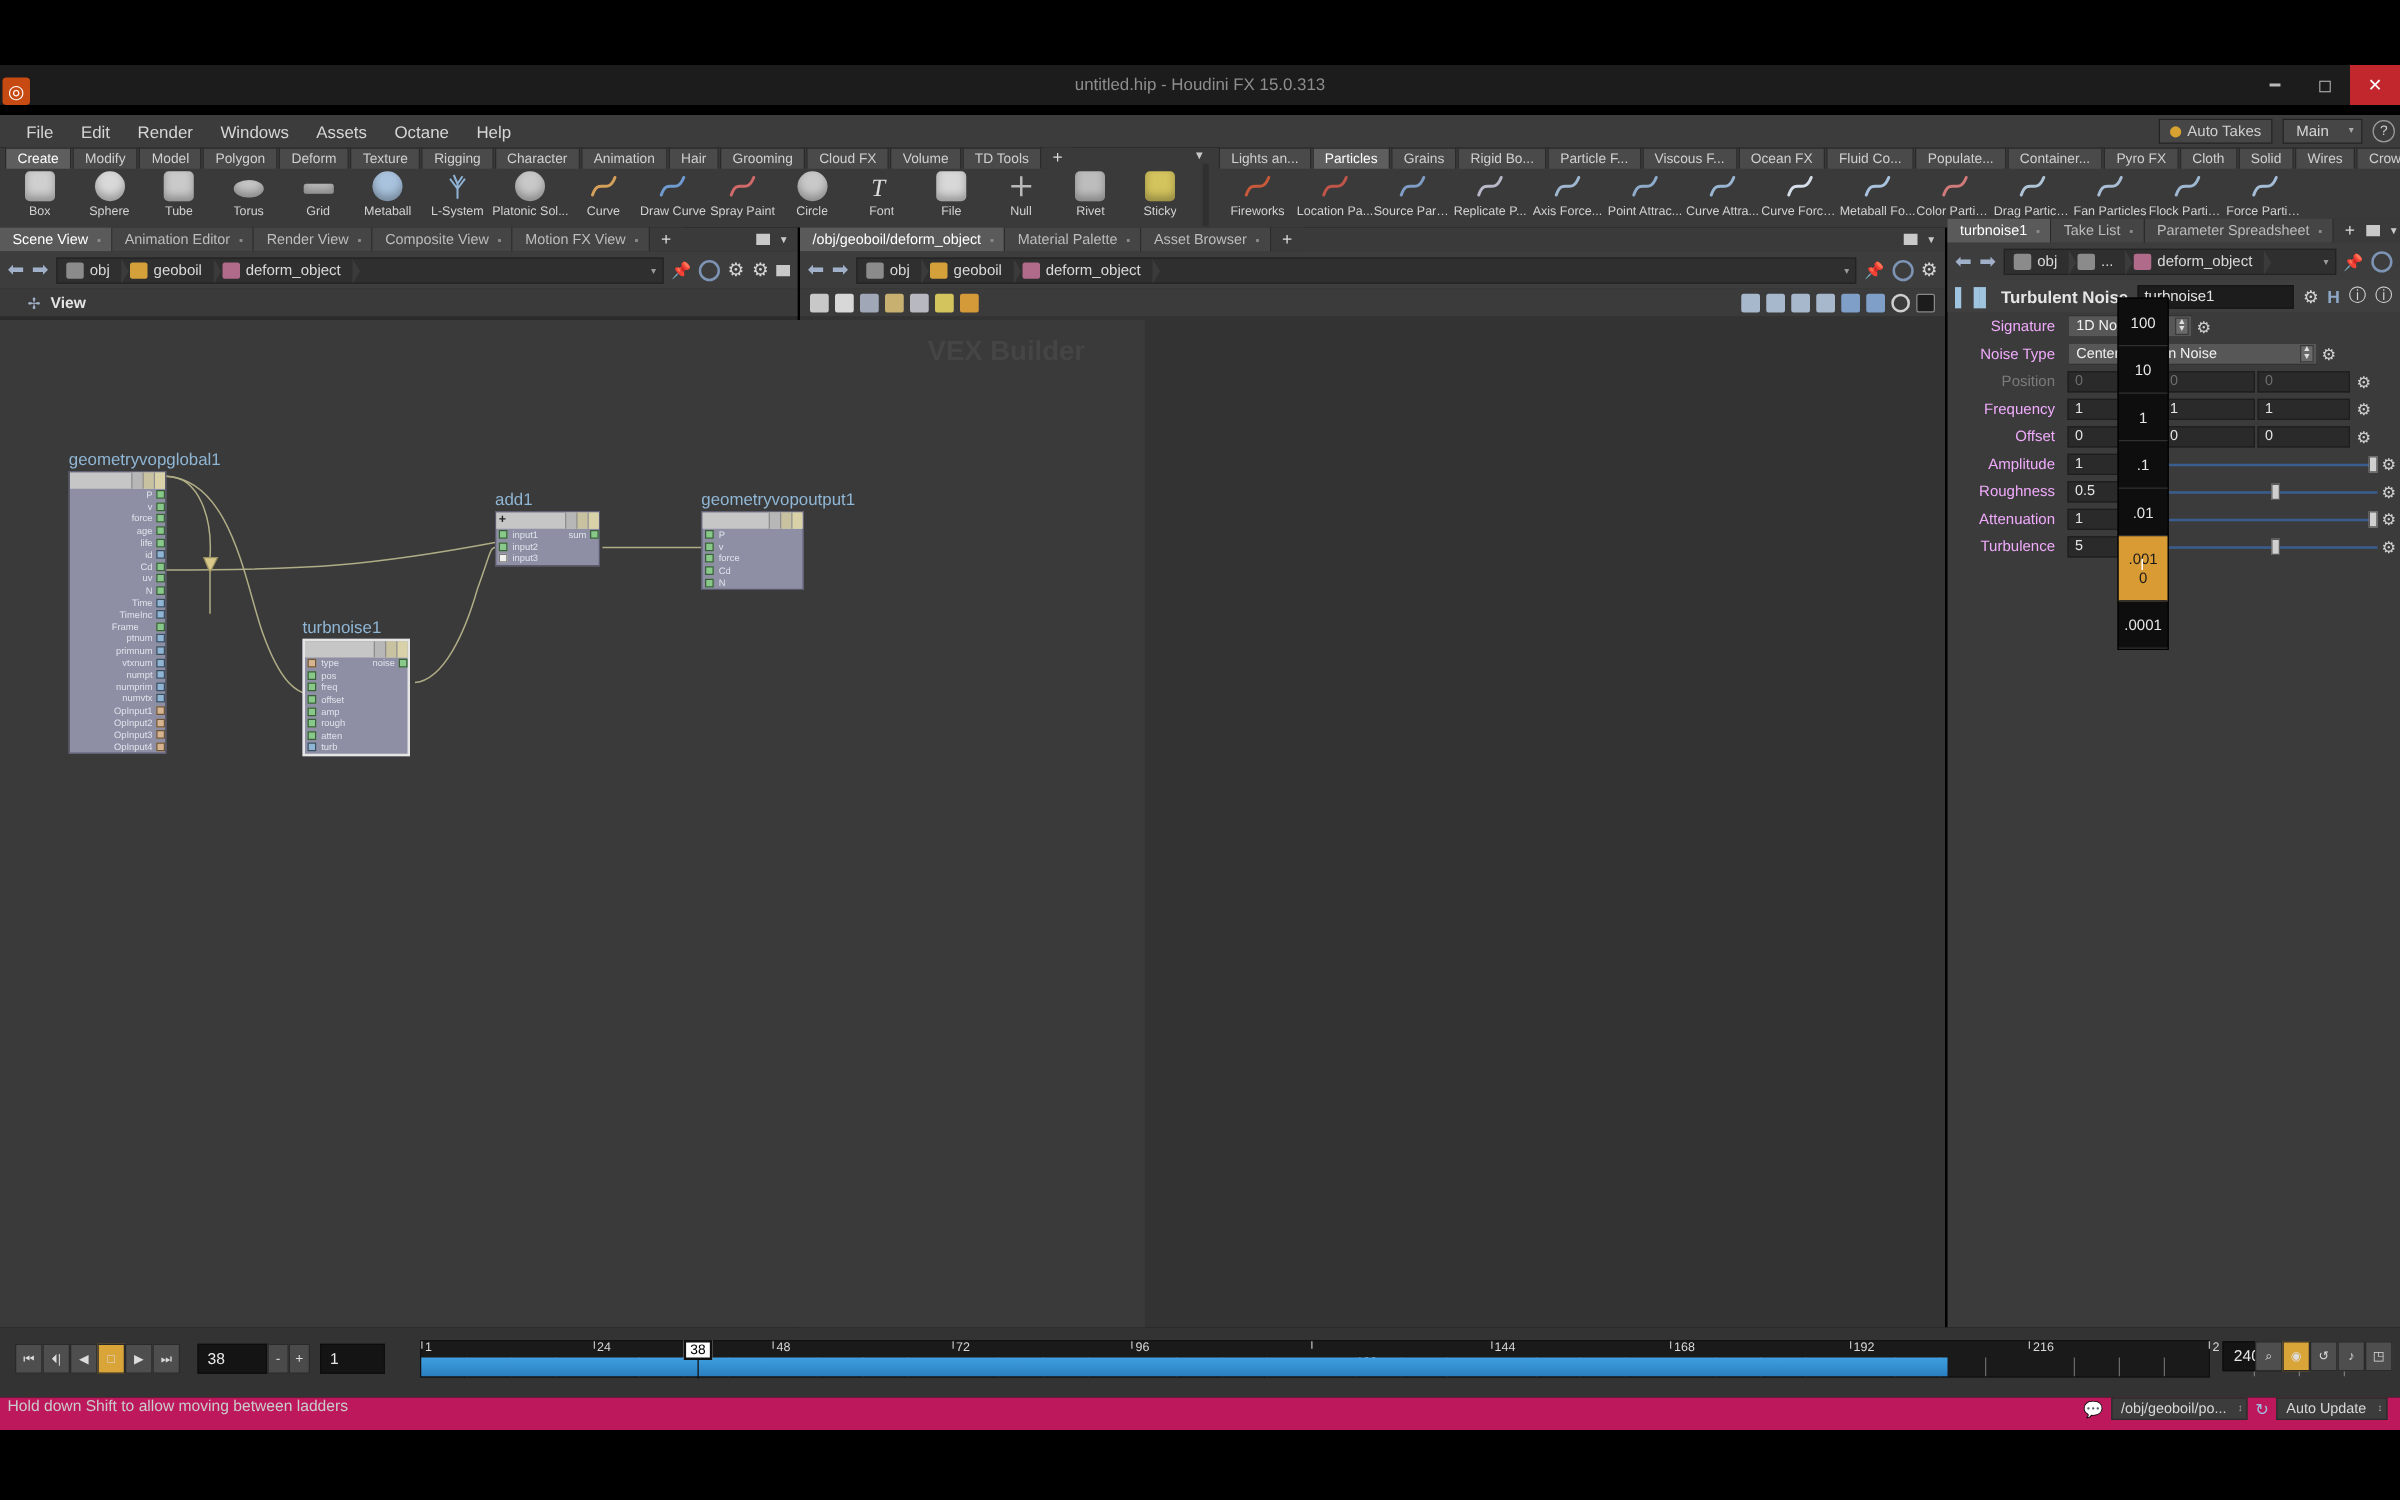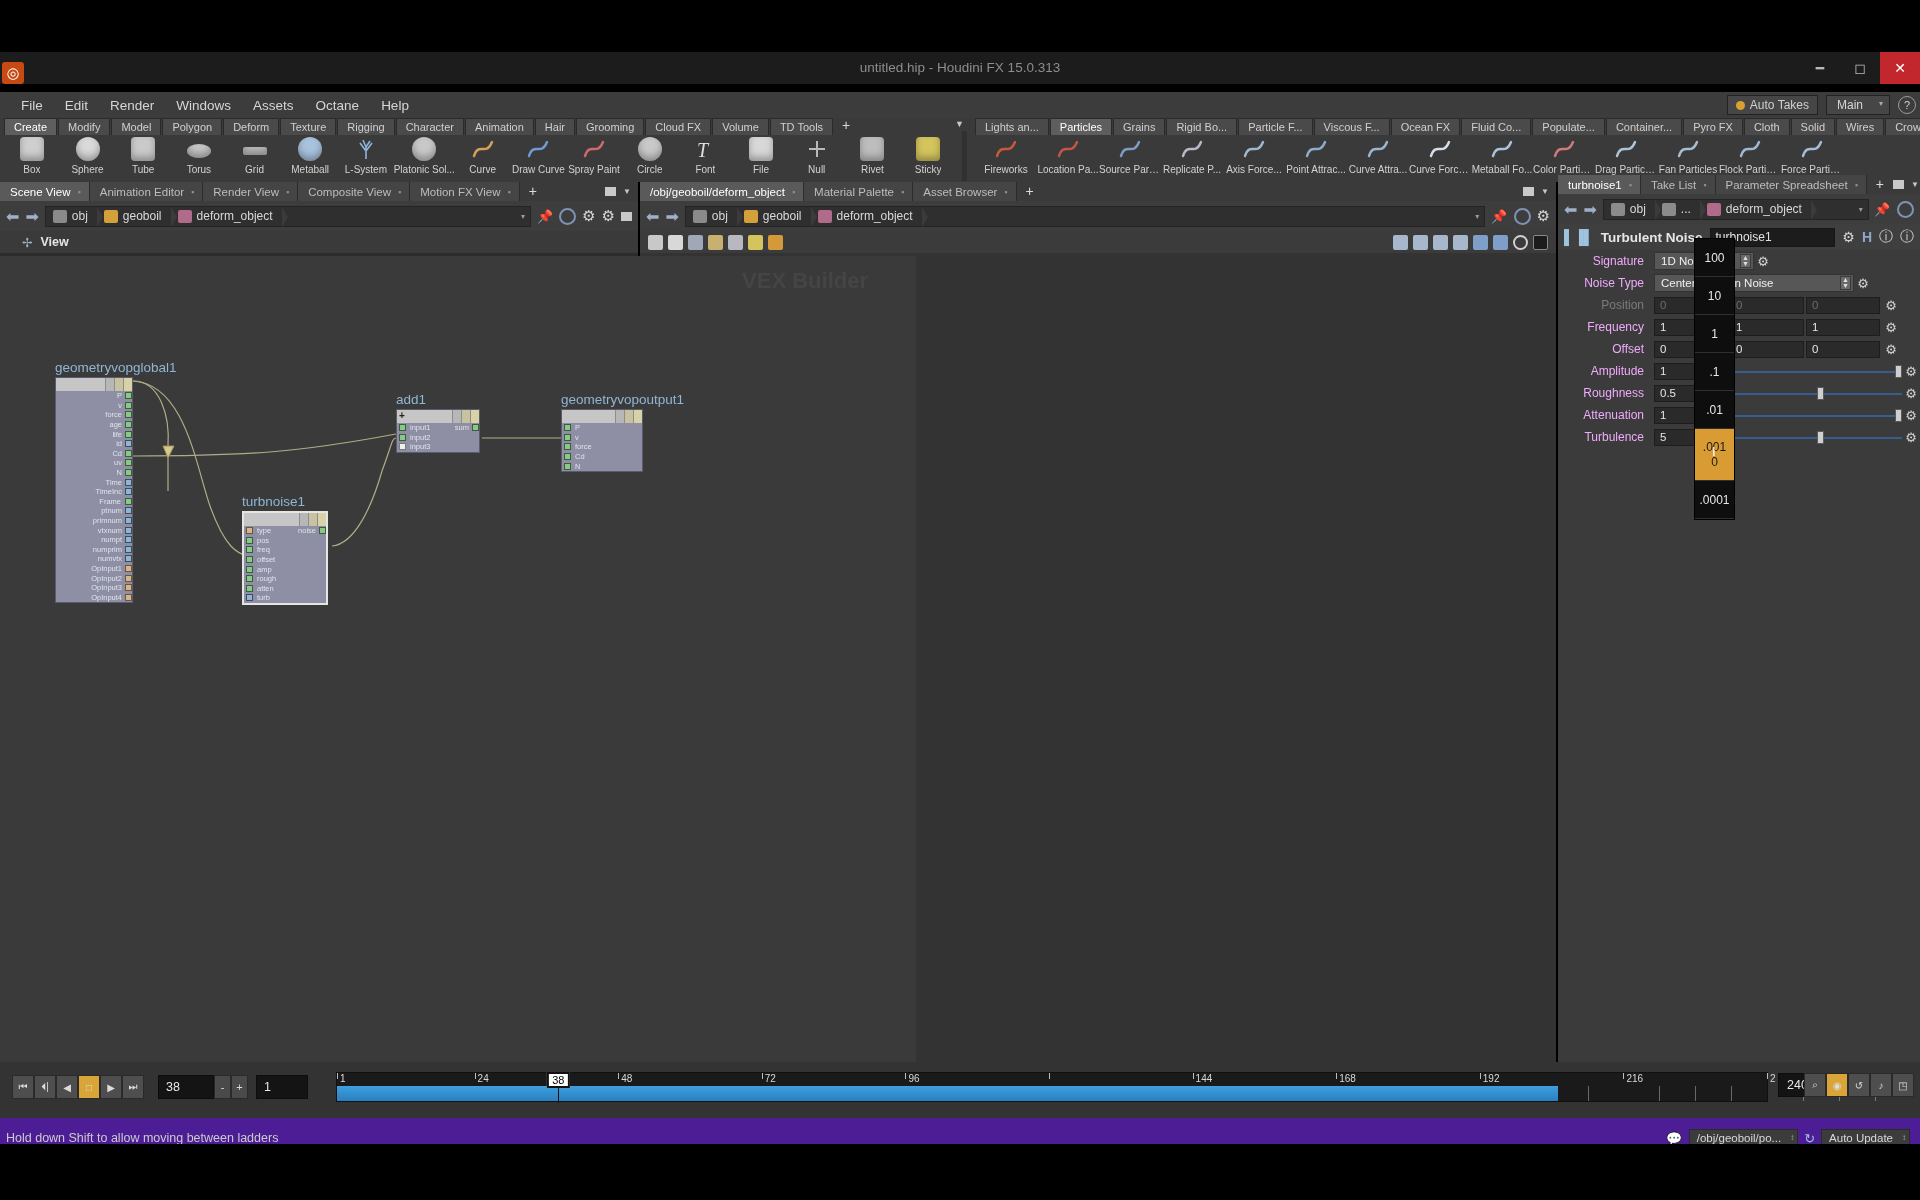--- a/index.html
+++ b/index.html
@@ -202,21 +202,21 @@
   .tlplay { position:absolute; top:13px; width:1px; height:17px; background:#111; }
   .tlbox { position:absolute; top:-1px; background:#fff; border:2px solid #101010;
     color:#000; font-size:11px; padding:0 3px; transform:translateX(-50%); }
   .tl-end { position:absolute; left:1778px; top:1073px; width:62px; height:24px;
     background:#141414; border:1px solid #0d0d0d; color:#e8e8e8; font-size:12.5px;
     line-height:22px; padding-left:8px; }
   .tl-rbtns { position:absolute; right:6px; top:1073px; display:flex; gap:0; }
 
   
   .status { position:absolute; left:0; top:1118px; width:1920px; height:40px;
-    background:#4c1d95; display:flex; align-items:center; }
+    background:#be185d; display:flex; align-items:flex-start; }
   .status-txt { color:#cbcbcb; font-size:12.5px; padding-left:6px; }
   .status-right { margin-left:auto; display:flex; align-items:center; gap:6px;
     padding-right:10px; }
   .sfield { height:18px; background:#3c3c3c; border:1px solid #2a2a2a;
     color:#d8d8d8; font-size:11.5px; line-height:16px; padding:0 16px 0 7px;
     position:relative; }
   .blackbar { position:absolute; left:0; top:1144px; width:1920px; height:56px;
     background:#000; }
   .topblack { position:absolute; left:0; top:0; width:1920px; height:52px;
     background:#000; }
@@ -810,21 +810,21 @@
             </div>
             <div class="prow" style="justify-content: flex-end;">
               <span style="padding-right: 3px;">Time</span>
               <div class="pin blue"></div>
             </div>
             <div class="prow" style="justify-content: flex-end;">
               <span style="padding-right: 3px;">TimeInc</span>
               <div class="pin blue"></div>
             </div>
             <div class="prow" style="justify-content: flex-end;">
-              <span style="padding-right: 4px;">Frame</span>
+              <span style="padding-right: 14px;">Frame</span>
               <div class="pin"></div>
             </div>
             <div class="prow" style="justify-content: flex-end;">
               <span style="padding-right: 3px;">ptnum</span>
               <div class="pin blue"></div>
             </div>
             <div class="prow" style="justify-content: flex-end;">
               <span style="padding-right: 3px;">primnum</span>
               <div class="pin blue"></div>
             </div>

